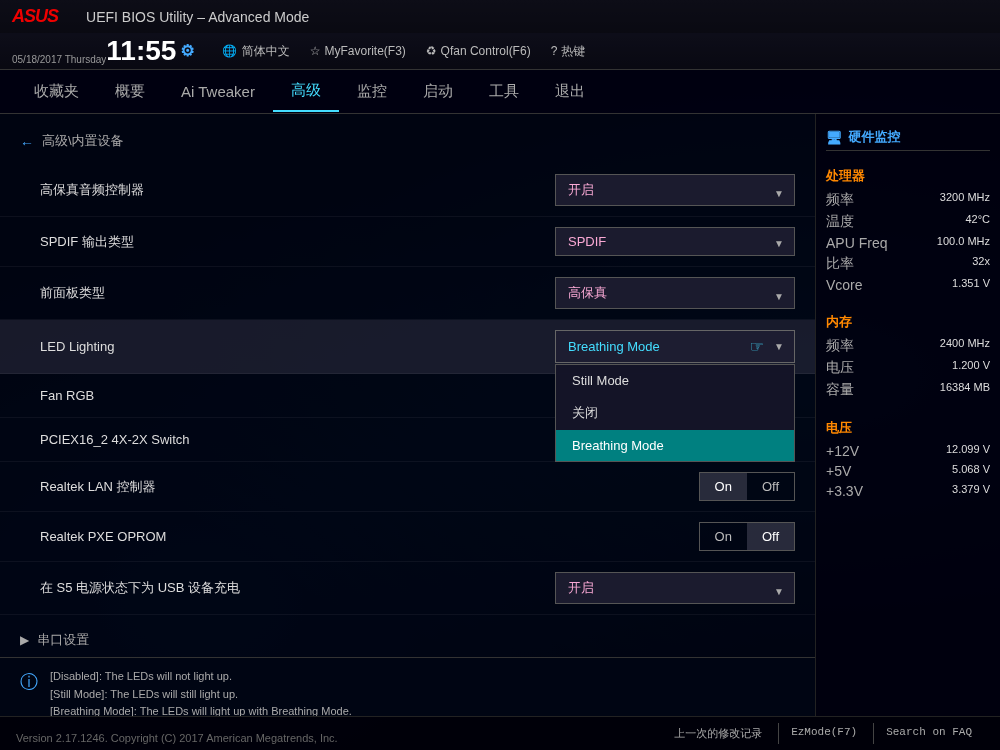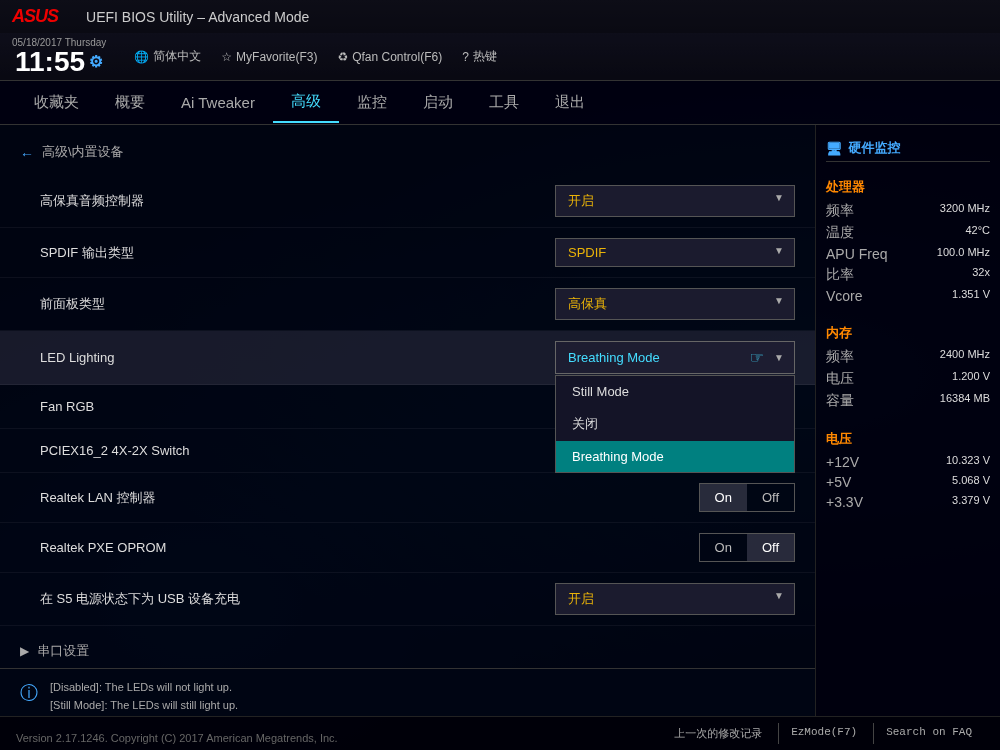--- a/index.html
+++ b/index.html
@@ -62,22 +62,22 @@
     .top-bar {
       display: flex;
       align-items: center;
       padding: 4px 12px;
       gap: 20px;
       background: rgba(0,0,0,0.3);
     }
 
     .datetime {
       display: flex;
-      flex-direction: column;
-      align-items: center;
+      flex-direction: row;
+      align-items: flex-end;
     }
 
     .date-small {
       color: #999;
       font-size: 10px;
     }
 
     .time-large {
       color: #fff;
       font-size: 28px;
@@ -181,27 +181,27 @@
     .setting-control {
       min-width: 280px;
       display: flex;
       justify-content: flex-end;
     }
 
     
     .dropdown {
       background: rgba(30,30,50,0.9);
       border: 1px solid #555;
-      color: #eab308;
+      color: #f9a8d4;
       padding: 6px 30px 6px 12px;
       font-size: 13px;
       min-width: 240px;
       position: relative;
       display: flex;
-      align-items: flex-start;
+      align-items: flex-end;
       justify-content: space-between;
       cursor: pointer;
     }
 
     .dropdown::after {
       content: '▼';
       font-size: 10px;
       color: #aaa;
       position: absolute;
       right: 10px;
@@ -611,21 +611,21 @@
         <div class="sidebar-row">
           <span class="sidebar-label">容量</span>
           <span class="sidebar-value">16384 MB</span>
         </div>
       </div>
 
       <div class="sidebar-group">
         <div class="sidebar-group-title">电压</div>
         <div class="sidebar-row">
           <span class="sidebar-label">+12V</span>
-          <span class="sidebar-value">10.323 V</span>
+          <span class="sidebar-value">12.099 V</span>
         </div>
         <div class="sidebar-row">
           <span class="sidebar-label">+5V</span>
           <span class="sidebar-value">5.068 V</span>
         </div>
         <div class="sidebar-row">
           <span class="sidebar-label">+3.3V</span>
           <span class="sidebar-value">3.379 V</span>
         </div>
       </div>

